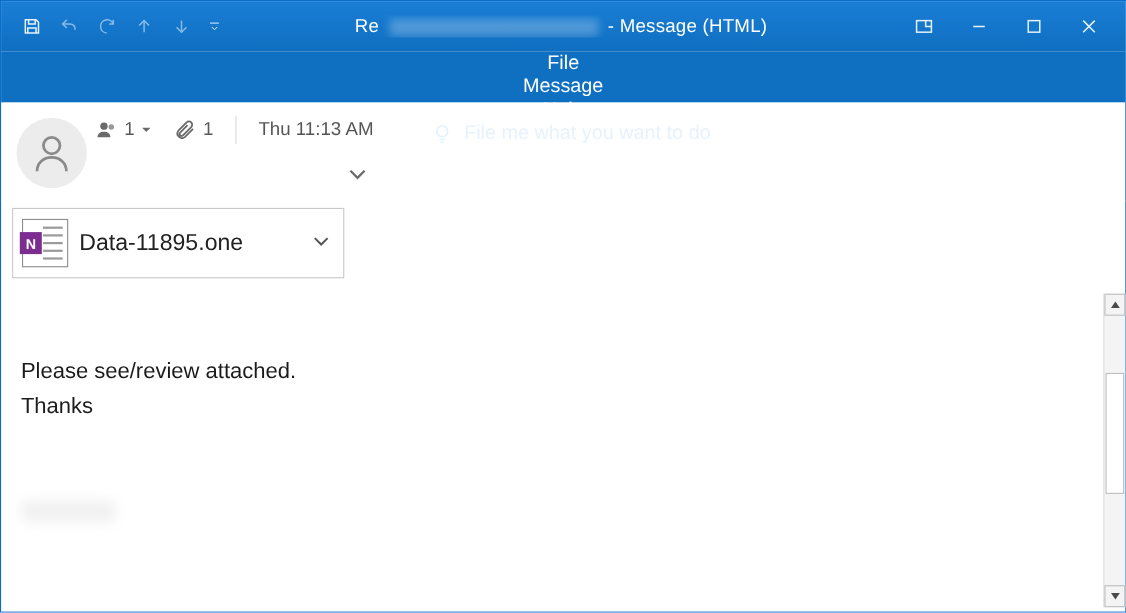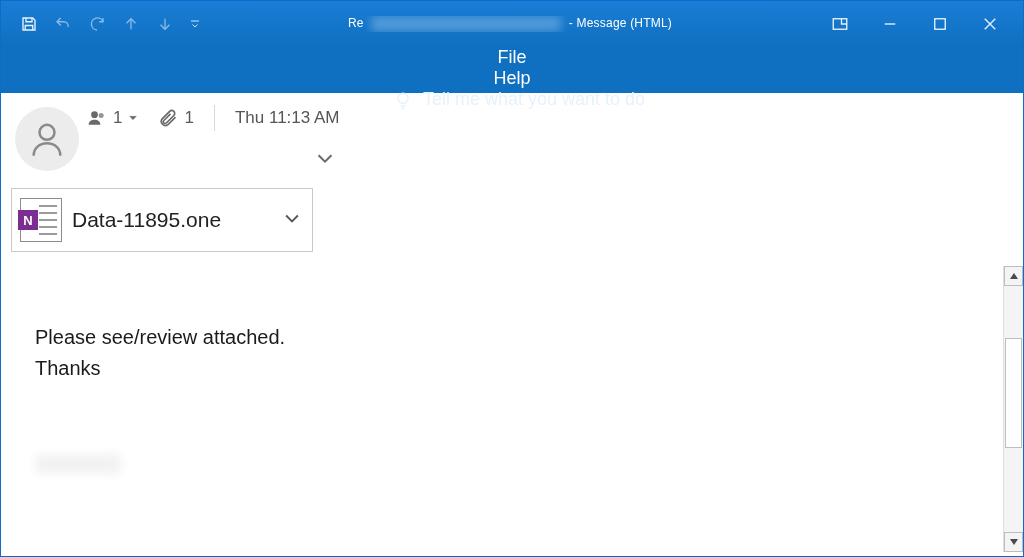--- a/index.html
+++ b/index.html
@@ -3,21 +3,21 @@
 <meta charset="utf-8">
 <style>
   * { box-sizing: border-box; margin: 0; padding: 0; }
   html, body { width: 1024px; height: 557px; font-family: "Segoe UI", Arial, sans-serif; overflow: hidden; background:#fff; }
   .window { width: 1024px; height: 557px; display: flex; flex-direction: column; background:#fff; border:1px solid #0a6dc9; }
   
   .titlebar { height: 46px; background:#106ebe; background:linear-gradient(#1a7ed6,#0f6fc0); display:flex; align-items:center; color:#fff; font-size:15px; }
   .qat { display:flex; align-items:center; gap:14px; padding-left:18px; }
   .qat .ico, .win-controls .ico { width:20px; height:20px; display:flex; align-items:center; justify-content:center; color:#d9ecfb; }
   .qat .ico svg, .win-controls .ico svg { width:18px; height:18px; stroke:#e6f2fc; fill:none; stroke-width:1.8; }
-  .title-text { flex:1; text-align:center; color:#fff; font-size:12px; letter-spacing:.2px; white-space:nowrap; overflow:hidden; }
+  .title-text { flex:1; text-align:center; color:#fff; font-size:17px; letter-spacing:.2px; white-space:nowrap; overflow:hidden; }
   .title-blur { display:inline-block; width:190px; height:16px; background:rgba(255,255,255,.25); filter:blur(4px); border-radius:3px; vertical-align:middle; margin:0 4px; }
   .win-controls { display:flex; align-items:center; gap:28px; padding-right:22px; padding-left:10px; }
   .win-controls .ico { width:22px; height:22px; }
   
   .menubar { height:46px; background:#0f6fc0; display:flex; align-items:center; color:#fff; font-size:18px;flex-direction:column; }
   .menubar .mitem { padding:0 22px; height:100%; display:flex; align-items:center; cursor:default; }
   .menubar .tell { display:flex; align-items:center; gap:10px; padding-left:14px; color:#e6f2fc; }
   .menubar .bulb { width:20px; height:20px; }
   
   .header { display:flex; padding:8px 12px 8px 10px; border-bottom:1px solid #ffffff; }
@@ -41,21 +41,21 @@
   .attach-icon { width:42px; height:44px; position:relative; flex:0 0 42px; }
   .attach-icon .page { position:absolute; inset:0; background:#fff; border:1px solid #8b8b8b; }
   .attach-icon .lines { position:absolute; right:5px; top:7px; width:18px; height:30px; display:flex; flex-direction:column; justify-content:space-between; }
   .attach-icon .lines i { display:block; height:2px; background:#9a9a9a; }
   .attach-icon .nbox { position:absolute; left:-2px; top:12px; width:20px; height:20px; background:#7b2d90; color:#fff; font-weight:700; font-size:13px; display:flex; align-items:center; justify-content:center; font-family:Arial,sans-serif; }
   .attach-text { flex:1; line-height:1.25; }
   .attach-name { font-size:21px; color:#222; }
   .attach-size { font-size:15px; color:#777; }
   .attach-chev svg { width:20px; height:20px; stroke:#555; fill:none; stroke-width:2.2; }
   
-  .body-wrap { flex:1; display:flex; min-height:0;margin-left:16px; }
+  .body-wrap { flex:1; display:flex; min-height:0; }
   .body-content { flex:1; padding:60px 14px 14px 18px; font-size:20px; color:#1b1b1b; line-height:1.55; overflow:hidden; }
   .sig-blur { width:86px; height:20px; background:#f2f2f2; filter:blur(5px); border-radius:4px; margin-top:70px; }
   
   .vscroll { width:20px; background:#f4f4f4; border-left:1px solid #dedede; display:flex; flex-direction:column; margin-top:4px; margin-bottom:4px; }
   .vscroll .btn { height:20px; background:#f4f4f4; border:1px solid #bdbdbd; display:flex; align-items:center; justify-content:center; }
   .vscroll .btn svg { width:10px; height:10px; fill:#4a4a4a; }
   .vscroll .track { flex:1; position:relative; }
   .vscroll .thumb { position:absolute; left:1px; right:1px; top:52px; height:110px; background:#fff; border:1px solid #bdbdbd; }
   .dim { opacity:.55; }
 </style>
@@ -128,27 +128,28 @@
       <span class="ico">
         <svg viewBox="0 0 24 24">
             <path d="M5 5l14 14M19 5L5 19"></path>
           </svg>
       </span>
     </div>
   </div>
 
   <div class="menubar">
     <div class="mitem">File</div>
+    <div class="mitem">Message</div>
     <div class="mitem">Help</div>
     <div class="tell">
       <svg class="bulb" viewBox="0 0 24 24">
           <circle cx="12" cy="10" r="6" fill="none" stroke="#e6f2fc" stroke-width="1.8"></circle>
           <path d="M9 19h6M10 22h4" stroke="#e6f2fc" stroke-width="1.8" fill="none"></path>
         </svg>
-      <span>Tell me what you want to do</span>
+      <span>File me what you want to do</span>
     </div>
   </div>
 
   <div class="header">
     <div class="avatar">
       <svg viewBox="0 0 48 48">
           <circle cx="24" cy="16" r="9"></circle>
           <path d="M8 44c0-9 7-15 16-15s16 6 16 15"></path>
         </svg>
     </div>

